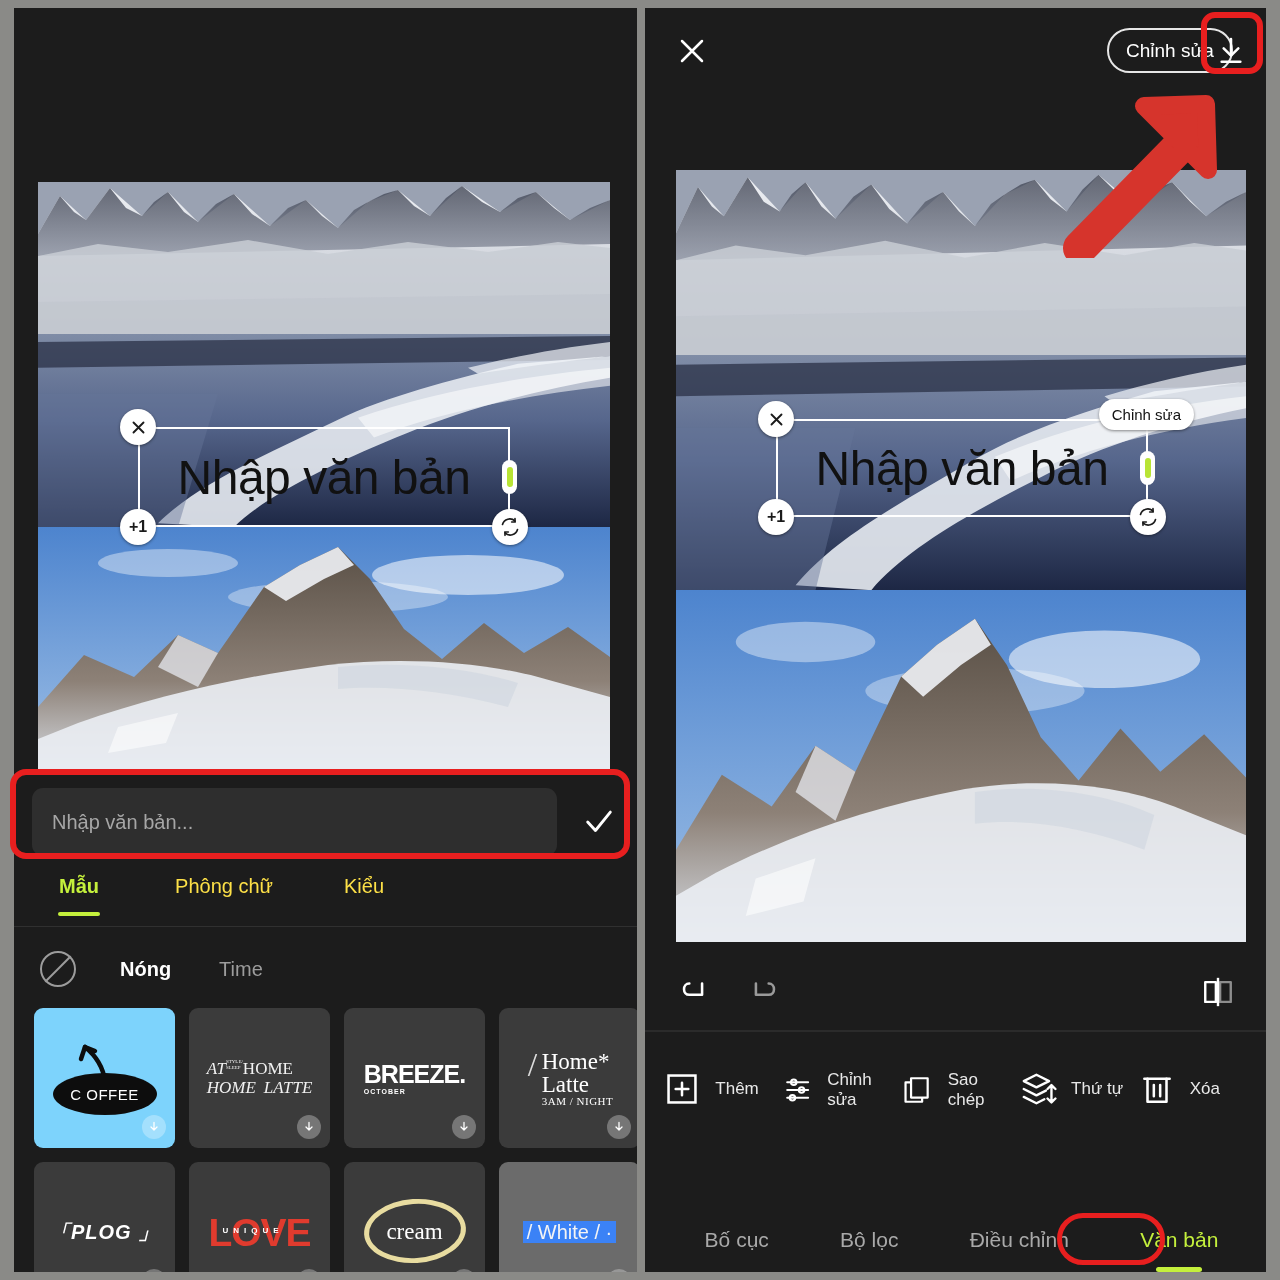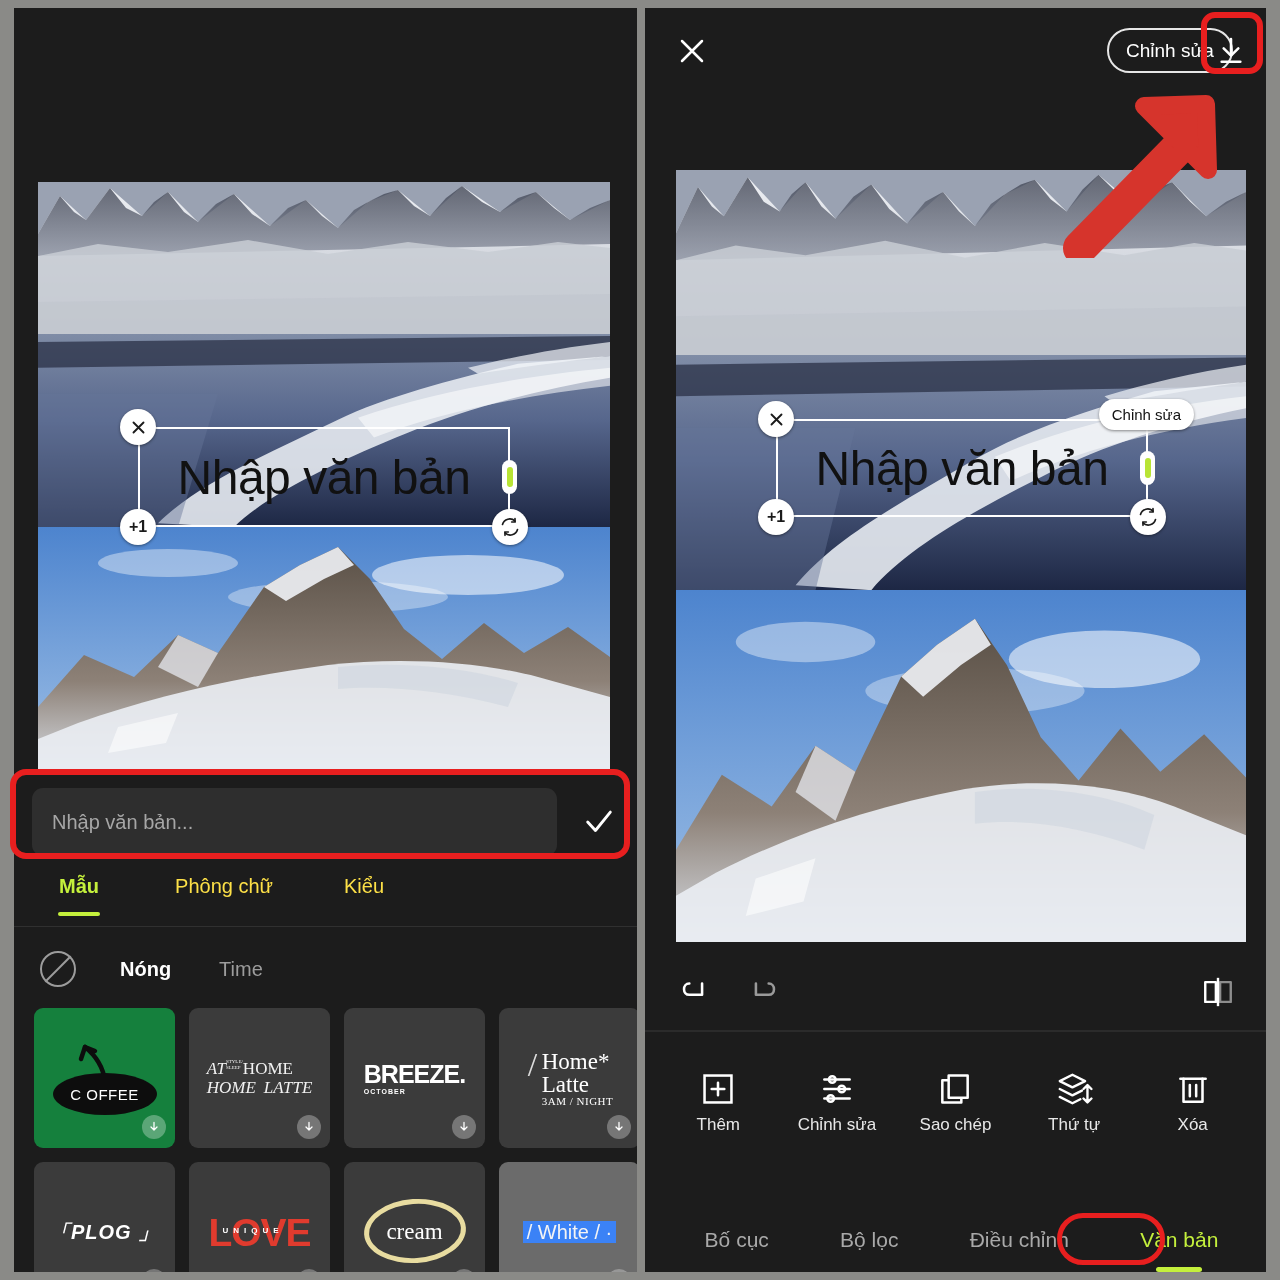--- a/index.html
+++ b/index.html
@@ -255,21 +255,21 @@
   #redo-btn { position:absolute; left: 90px;  width: 56px; height: 56px; }
   #mirror-btn { position:absolute; right: 20px; width: 56px; height: 56px; }
 
   #r-divider { position:absolute; left:0; top:1022px; width:621px; height:2px; background:#2b2b2b; }
 
   
   #tool-row {
     position: absolute; left: 0; top: 1062px; width: 621px; height: 110px;
     display: flex; align-items: flex-start; justify-content: space-around; padding: 0 14px;
   }
-  .tool { width: 110px; display:flex; flex-direction:column; align-items:center; gap: 7px; cursor:pointer; }
+  .tool { width: 110px; display:flex; flex-direction:row; align-items:center; gap: 14px; cursor:pointer; }
   .tool .tlabel { color: #e8e8e8; font-size: 17px; }
 
   
   #nav-row {
     position: absolute; left: 6px; top: 1200px; width: 621px; height: 64px;
     display: flex; align-items: center; justify-content: space-around; padding: 0 18px;
   }
   .nav { position: relative; font-size: 21px; color: #a9a9a9; cursor: pointer; padding: 4px 8px; }
   .nav.active { color: #c4f03c; }
   .nav .nav-underline {
@@ -413,21 +413,21 @@
     <div id="tab-divider"></div>
 
     <div id="cat-row">
       <div id="none-icon"></div>
       <div class="cat active" id="cat-0">Nóng</div>
       <div class="cat" id="cat-1">Time</div>
     </div>
 
     <div id="tpl-grid">
 
-      <div class="tpl" style="background:#15803d;">
+      <div class="tpl" style="background:#7dd3fc;">
         <div class="art-coffee">
           <svg width="116" height="90" viewBox="0 0 116 90">
             <path d="M58 48 C56 34 48 22 38 14" stroke="#0d0d0d" stroke-width="4.5" fill="none" stroke-linecap="round"></path>
             <path d="M38 14 L34 26 M38 14 L48 18" stroke="#0d0d0d" stroke-width="4.5" fill="none" stroke-linecap="round"></path>
           </svg>
           <div class="ellipse">C OFFEE</div>
         </div>
         <div class="dl">
           <svg width="12" height="12" viewBox="0 0 24 24" fill="none" stroke="#fff" stroke-width="2.6" stroke-linecap="round" stroke-linejoin="round">
               <path d="M12 3 L12 17 M6 12 L12 18 L18 12"></path>

